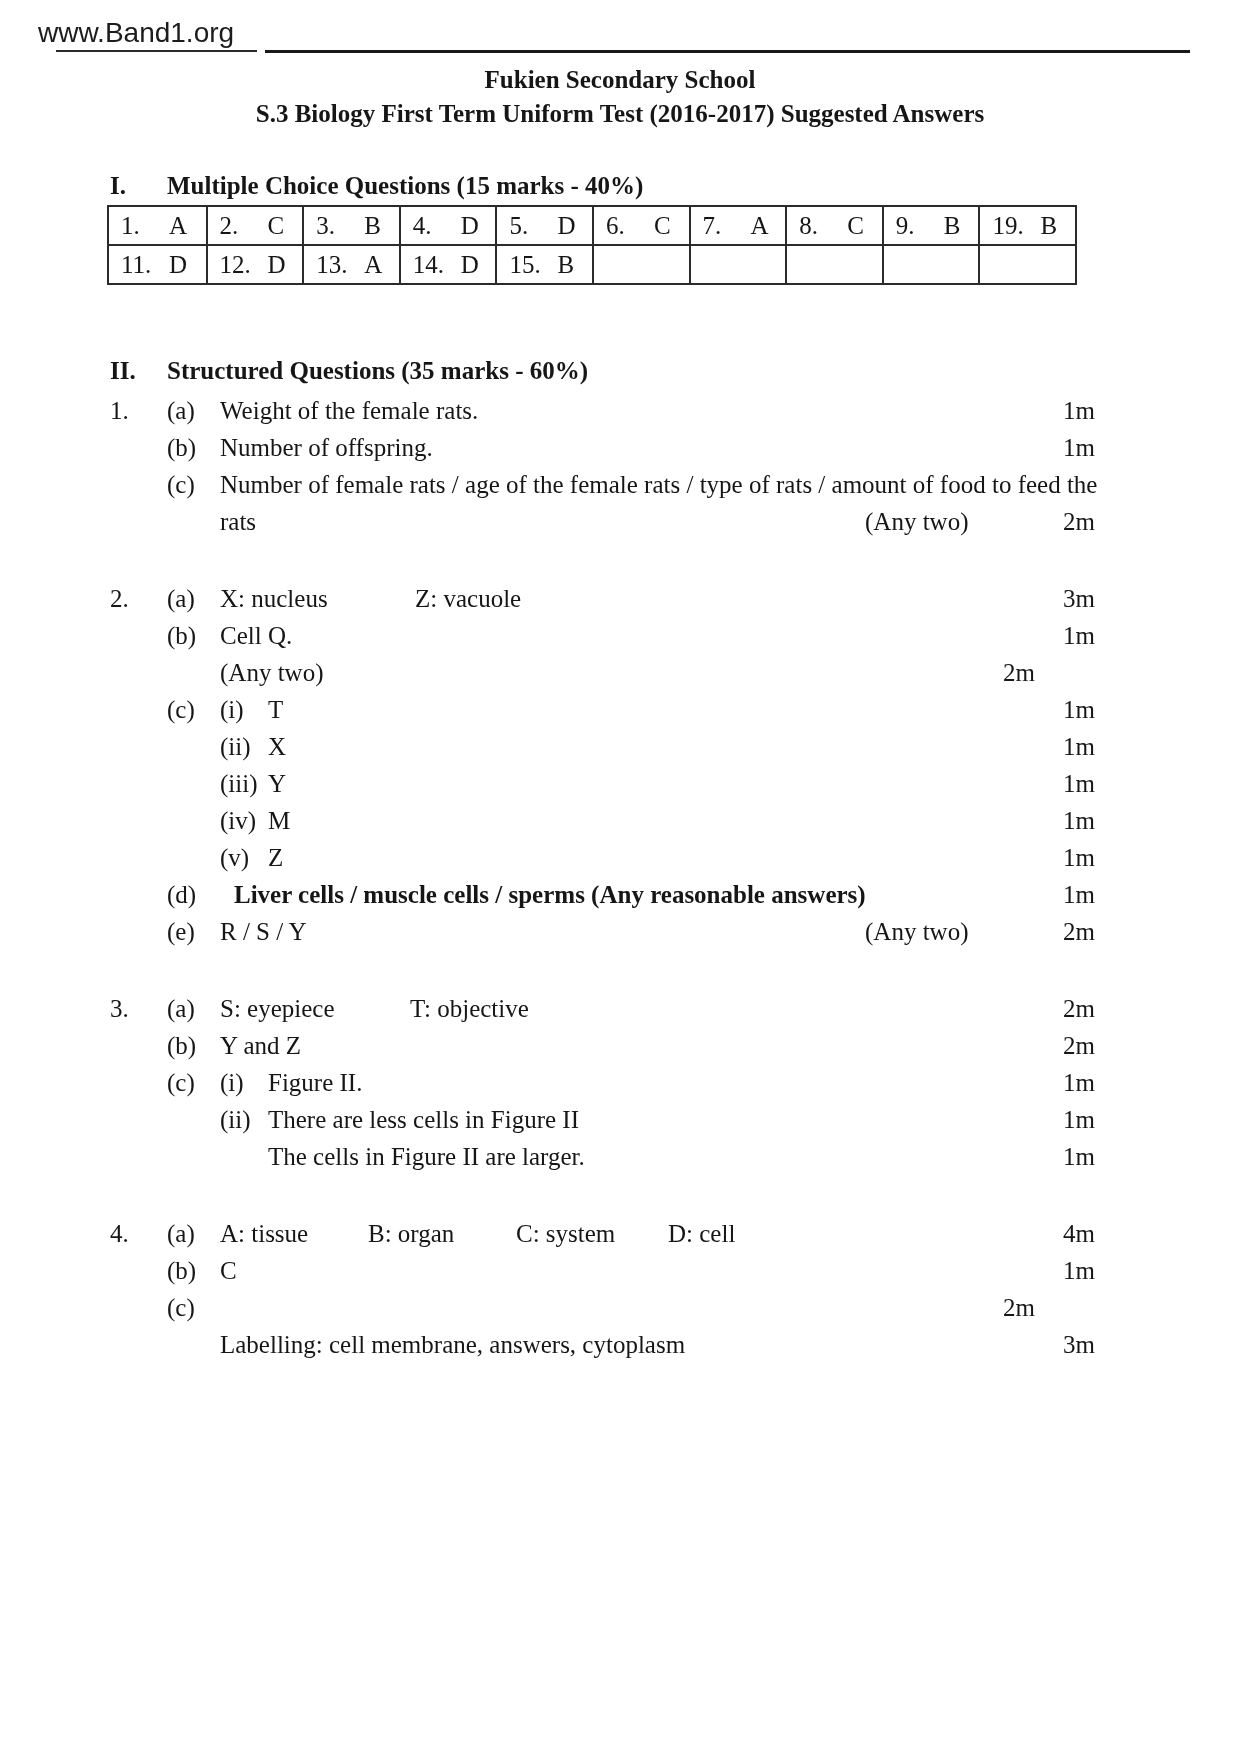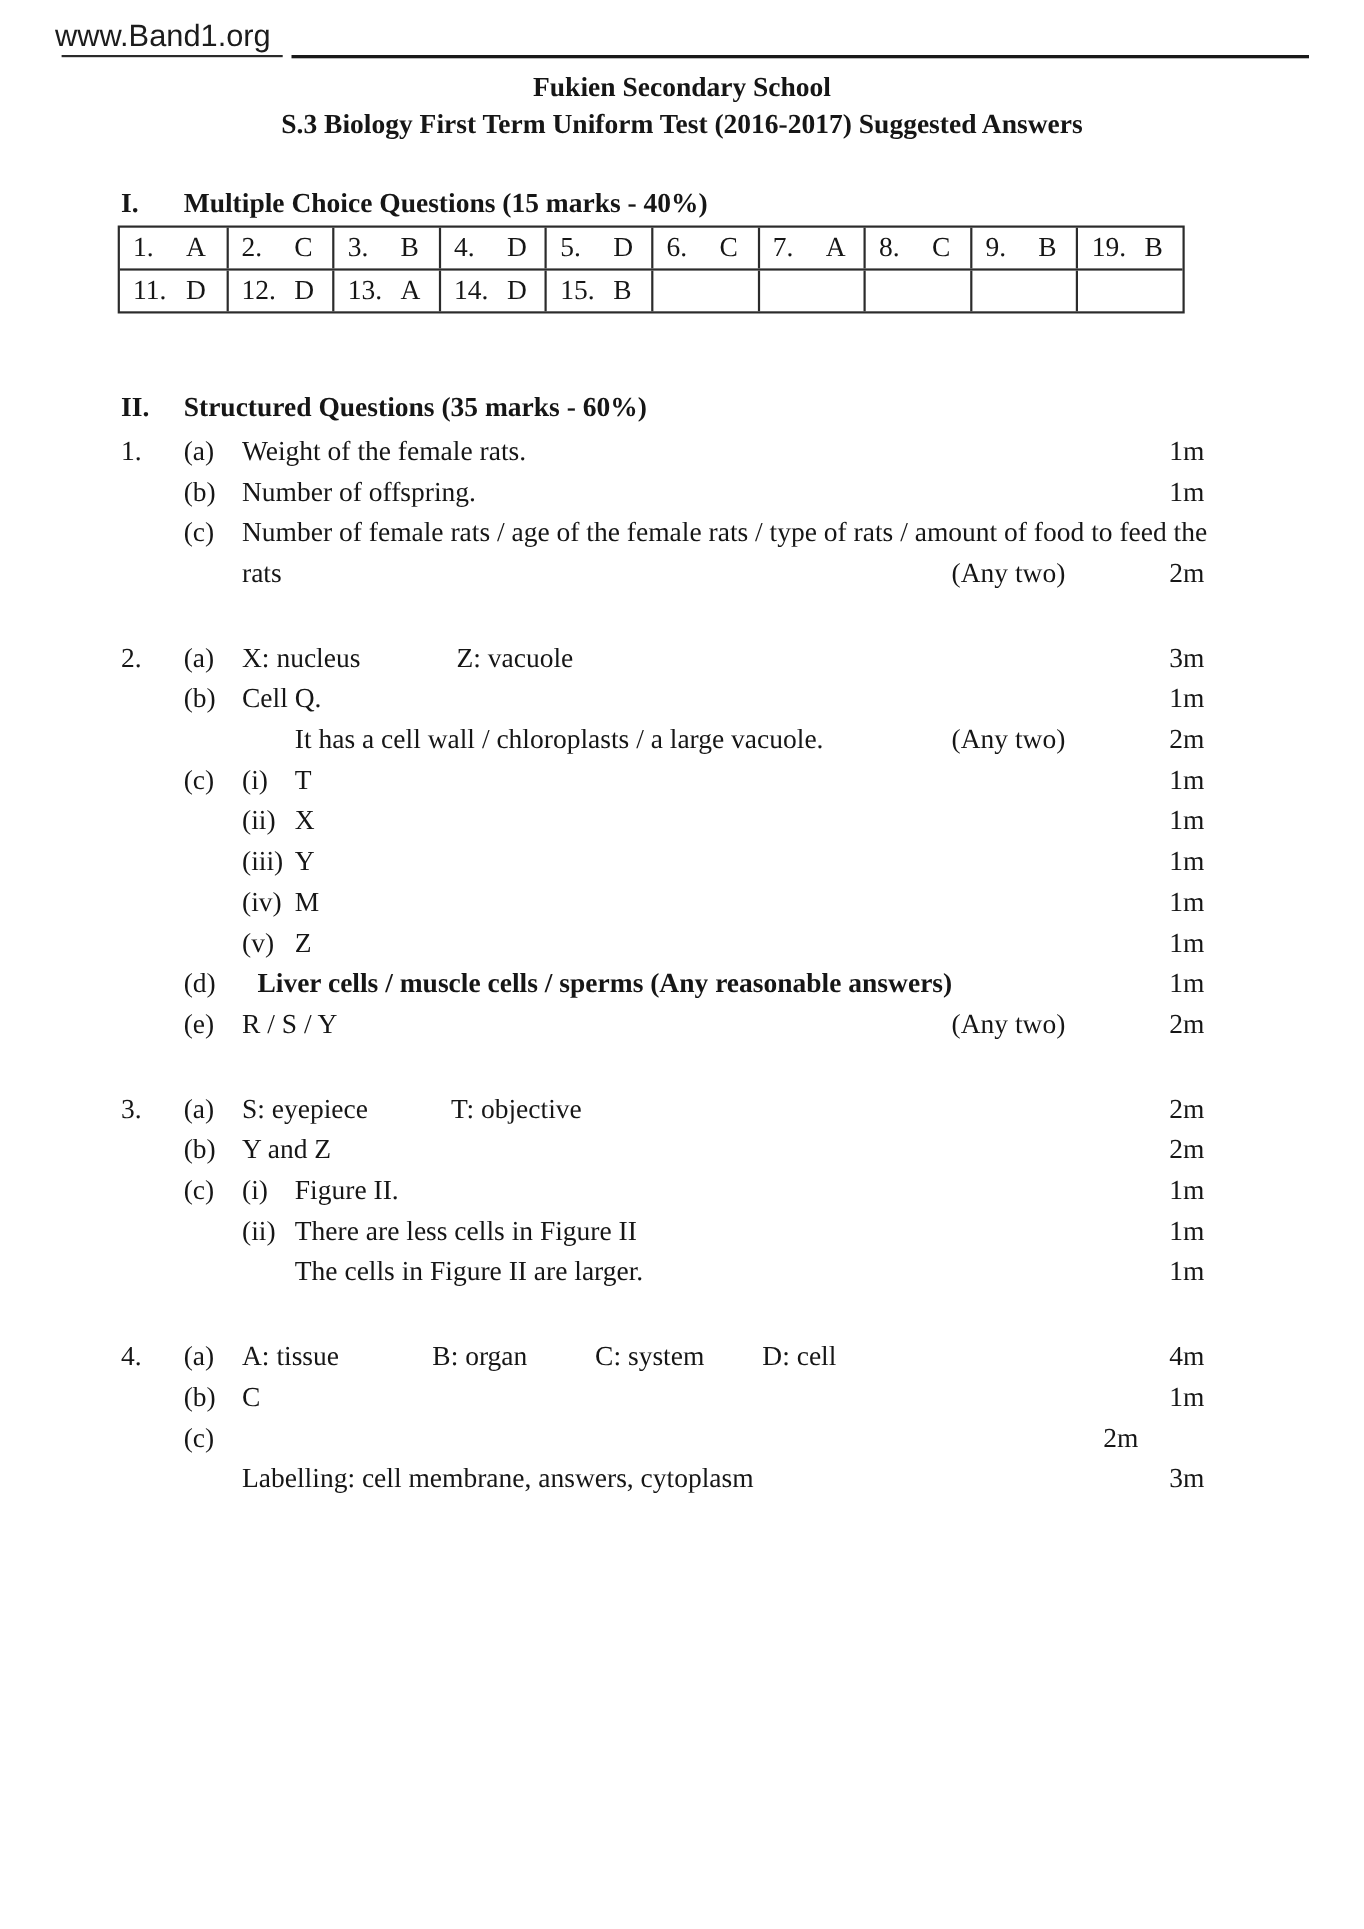--- a/index.html
+++ b/index.html
@@ -4,21 +4,21 @@
 <style>
   html,body { margin:0; padding:0; background:#ffffff; }
   .page {
     width:1240px; height:1754px; background:#ffffff;
     font-family:"Liberation Serif", serif; color:#161616;
     position:relative; box-sizing:border-box; padding-top:16px;
     overflow:hidden;
   }
   .watermark {
     font-family:"Liberation Sans", sans-serif;
-    font-size:28px; line-height:34px; padding-left:50px; color:#1c1c1c;
+    font-size:28px; line-height:34px; padding-left:38px; color:#1c1c1c;
   }
   .rule { position:relative; height:5px; }
   .rule .thin  { position:absolute; left:56px;  top:0; width:201px; height:2px; background:#2a2a2a; }
   .rule .thick { position:absolute; left:265px; top:0; width:925px; height:3px; background:#191919; }
 
   .titles { margin-top:8px; text-align:center; font-weight:bold; font-size:25px; }
   .titles .tline { line-height:34px; }
 
   .sec-heading {
     display:grid; grid-template-columns:57px 1fr;
@@ -218,24 +218,20 @@
           <span class="q-part">(b)</span>
           <div class="q-text">
             <span>Cell Q.</span>
           </div>
           <span class="q-note"></span>
           <span class="q-marks">1m</span>
         </div>
         <div class="q-line">
           <span class="q-num"></span>
           <span class="q-part"></span>
-          <div class="q-text">
-            <span class="q-sub"></span>
-            <span>It has a cell wall / chloroplasts / a large vacuole.</span>
-          </div>
           <span class="q-note">(Any two)</span>
           <span class="q-marks">2m</span>
         </div>
         <div class="q-line">
           <span class="q-num"></span>
           <span class="q-part">(c)</span>
           <div class="q-text">
             <span class="q-sub">(i)</span>
             <span>T</span>
           </div>
@@ -351,21 +347,21 @@
           <span class="q-note"></span>
           <span class="q-marks">1m</span>
         </div>
       </div>
       <div class="q-block">
         <div class="q-line">
           <span class="q-num">4.</span>
           <span class="q-part">(a)</span>
           <div class="q-text">
             <span class="q-seg" style="width: 148px;">A: tissue</span>
-            <span class="q-seg" style="width: 148px; margin-left: 25px;">B: organ</span>
+            <span class="q-seg" style="width: 148px;">B: organ</span>
             <span class="q-seg" style="width: 152px;">C: system</span>
             <span class="q-seg">D: cell</span>
           </div>
           <span class="q-note"></span>
           <span class="q-marks">4m</span>
         </div>
         <div class="q-line">
           <span class="q-num"></span>
           <span class="q-part">(b)</span>
           <div class="q-text">

